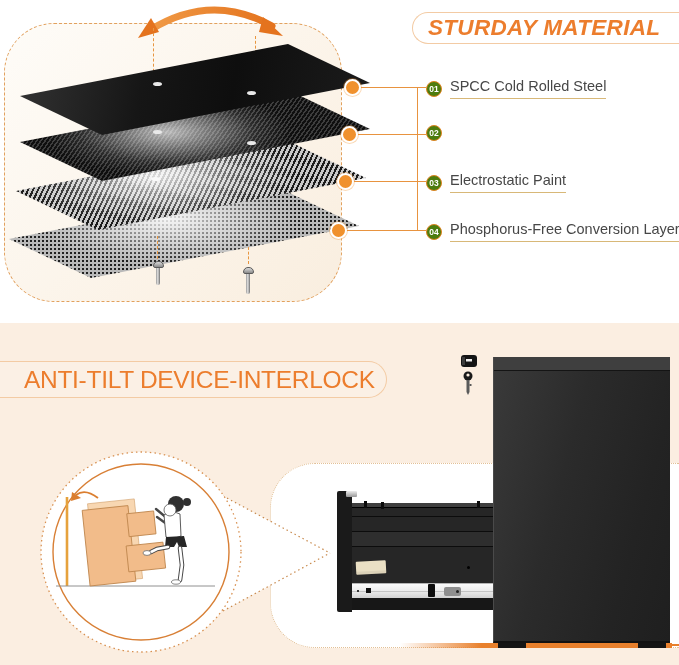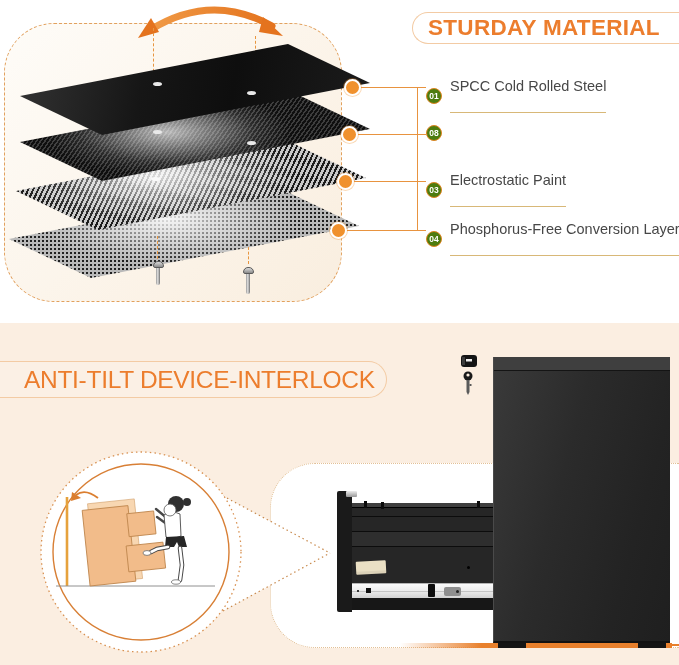--- a/index.html
+++ b/index.html
@@ -5,21 +5,21 @@
   html,body{margin:0;padding:0;background:#fff;}
   #canvas{position:relative;width:679px;height:665px;background:#ffffff;overflow:hidden;
           font-family:"Liberation Sans",sans-serif;}
   .abs{position:absolute;}
 
   
   .dashed-panel{left:4px;top:23px;width:336px;height:277px;border:1.5px dashed #E2A15E;
     border-radius:50px;background:linear-gradient(135deg,#FEFCF8 0%,#FBF2E6 70%,#F9EEDF 100%);}
   .pill-right{left:412px;top:12px;width:267px;height:32px;border:1.5px solid #F3CBA4;border-right:none;
     border-radius:17px 0 0 17px;display:flex;align-items:center;padding-left:15px;box-sizing:border-box;}
-  .title-orange{color:#EC7D2D;font-weight:800;font-size:22.5px;letter-spacing:.3px;white-space:nowrap;}
+  .title-orange{color:#EC7D2D;font-weight:800;font-size:22.5px;letter-spacing:.3px;white-space:nowrap;font-style:italic;}
 
   .sheet{width:352px;height:92px;clip-path:polygon(0px 52px,268px 0px,350px 39px,82px 91px);
     filter:drop-shadow(2px 3px 2px rgba(0,0,0,0.28));}
   .sheet1{left:20px;top:44px;background:linear-gradient(100deg,#333 0%,#161616 35%,#0e0e0e 60%,#1c1c1c 100%);}
   .sheet2{left:20px;top:90px;background:
     radial-gradient(ellipse 45% 60% at 42% 46%,rgba(255,255,255,.7),rgba(255,255,255,.12) 55%,transparent 78%),
     repeating-linear-gradient(125deg,#3d3d3d 0 1.5px,#0f0f0f 1.5px 3.5px);}
   .sheet3{left:16px;top:139px;background:
     radial-gradient(ellipse 50% 70% at 40% 40%,rgba(255,255,255,.85),rgba(255,255,255,.15) 58%,transparent 80%),
     repeating-linear-gradient(115deg,#1c1c1c 0 2px,#c9c9c9 2px 4.5px);}
@@ -30,21 +30,21 @@
 
   .vdash{position:absolute;width:0;border-left:1.5px dashed #E8963F;}
   .cline{position:absolute;height:0;border-top:1.3px solid #E8933F;}
   .trunk{position:absolute;width:0;border-left:1.3px solid #E8933F;left:417px;top:87px;height:144px;}
   .ldot{position:absolute;width:13px;height:13px;border-radius:50%;background:#F0912D;border:2px solid #fff;
         box-shadow:0 0 0 1px rgba(240,145,45,.35);}
 
   .callout{position:absolute;left:426px;display:flex;align-items:center;gap:8px;}
   .badge{width:14px;height:14px;border:1.5px solid #DD8420;background:#4d7c0f;border-radius:50%;
     color:#fff;font-size:8.5px;font-weight:700;display:flex;align-items:center;justify-content:center;flex:0 0 auto;}
-  .clabel{font-size:14.5px;color:#474747;border-bottom:1.5px solid #D8B878;padding-bottom:18px;white-space:nowrap;}
+  .clabel{font-size:14.5px;color:#474747;border-bottom:1.5px solid #D8B878;padding-bottom:4px;white-space:nowrap;}
 
   .screw{position:absolute;width:12px;}
   .screw .cap{width:11px;height:7px;margin:0 auto;background:linear-gradient(180deg,#dcdcdc,#8a8a8a);
     border:1px solid #5a5a5a;border-radius:5px 5px 2px 2px;box-sizing:border-box;}
   .screw .shaft{width:4px;margin:0 auto;background:linear-gradient(90deg,#9a9a9a,#e0e0e0 45%,#707070);
     border-radius:0 0 2px 2px;}
 
   
   .peach{left:0;top:323px;width:679px;height:342px;background:#FBEEE1;}
   .pill-left{left:-6px;top:361px;width:393px;height:37px;border:1.5px solid #F3CBA4;border-left:none;
@@ -143,21 +143,21 @@
 
   <div class="abs pill-right">
     <span class="title-orange">STURDAY MATERIAL</span>
   </div>
 
   <div class="callout" style="top:78px">
     <span class="badge">01</span>
     <span class="clabel">SPCC Cold Rolled Steel</span>
   </div>
   <div class="callout" style="top:125px">
-    <span class="badge">08</span>
+    <span class="badge">02</span>
   </div>
   <div class="callout" style="top:172px">
     <span class="badge">03</span>
     <span class="clabel">Electrostatic Paint</span>
   </div>
   <div class="callout" style="top:221px">
     <span class="badge">04</span>
     <span class="clabel">Phosphorus-Free Conversion Layer</span>
   </div>
 

